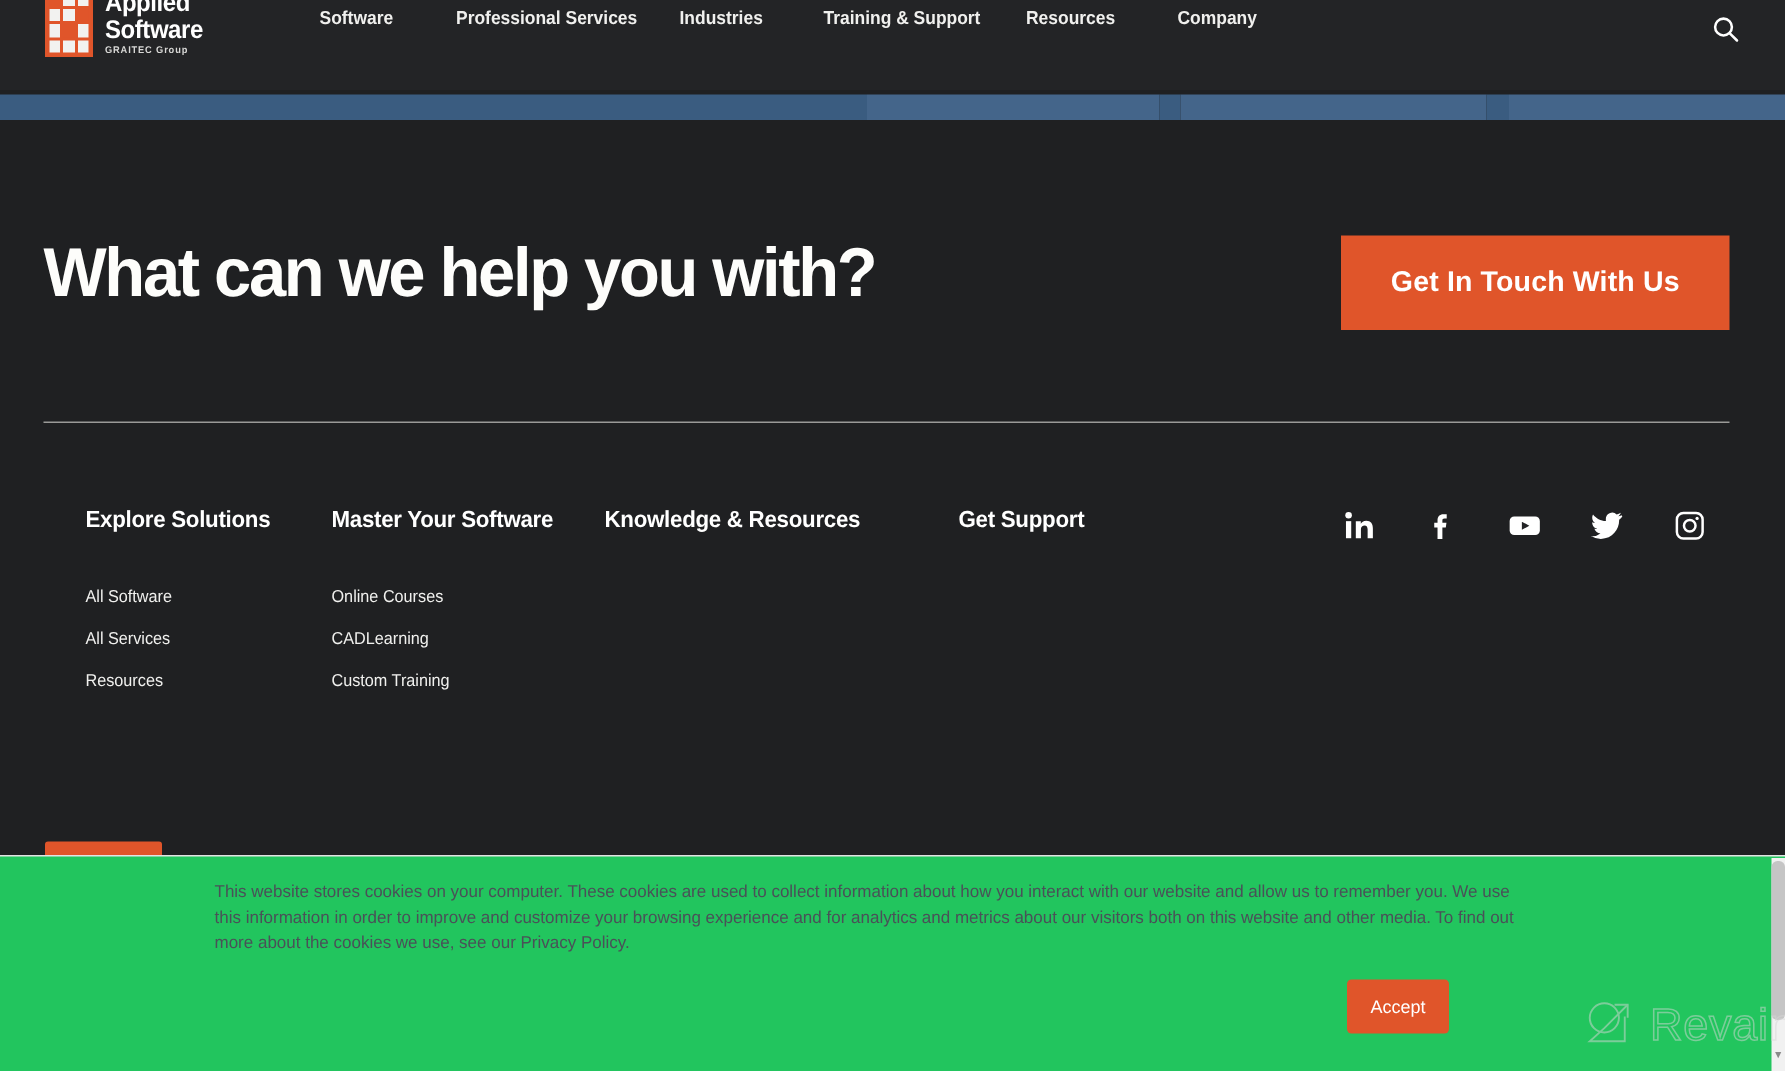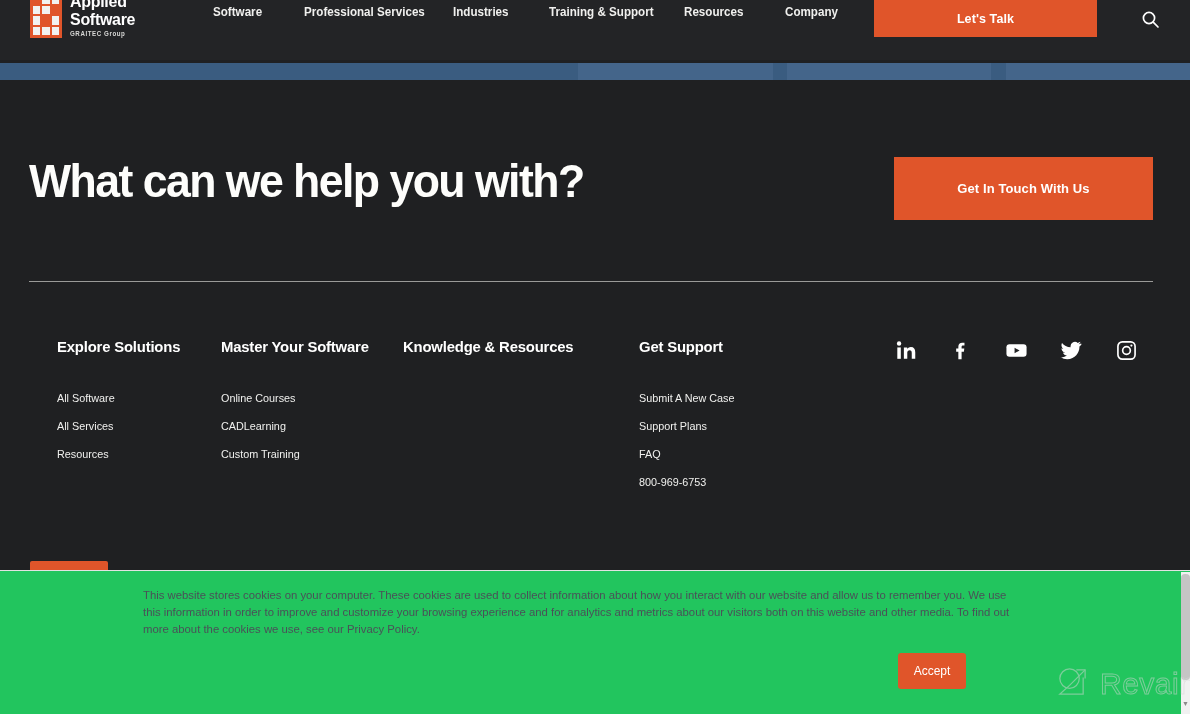--- a/index.html
+++ b/index.html
@@ -72,21 +72,21 @@
   .hero-title {
     position:absolute; left:29px; top:18px;
     color:#fdfdfb; font-size:46px; font-weight:bold;
     letter-spacing:-1.6px; line-height:1;
     transform:scaleX(0.97); transform-origin:left center;
     white-space:nowrap;
   }
   .hero-cta {
     position:absolute; left:894px; top:17px;
     width:259px; height:63px; background:#E0552A;
-    color:#ffffff; font-size:13px; font-weight:bold;
+    color:#ffffff; font-size:19px; font-weight:bold;
     display:flex; align-items:center; justify-content:center;
     cursor:pointer; letter-spacing:0.1px;
   }
 
   .divider {
     position:absolute; left:29px; top:281px;
     width:1124px; height:1px; background:#9a9a98;
   }
 
   
@@ -190,21 +190,20 @@
 
     <div class="nav" id="nav-root">
         <div class="nav-item" style="position: absolute; left: 13px;">Software</div>
         <div class="nav-item" style="position: absolute; left: 104px;">Professional Services</div>
         <div class="nav-item" style="position: absolute; left: 253px;">Industries</div>
         <div class="nav-item" style="position: absolute; left: 349px;">Training &amp; Support</div>
         <div class="nav-item" style="position: absolute; left: 484px;">Resources</div>
         <div class="nav-item" style="position: absolute; left: 585px;">Company</div>
       </div>
 
-    <div class="lets-talk">Let's Talk</div>
 
     <div class="search-btn">
       <svg width="19" height="19" viewBox="0 0 19 19" fill="none">
         <circle cx="8" cy="8" r="5.6" stroke="#ffffff" stroke-width="1.7"></circle>
         <line x1="12.2" y1="12.2" x2="17" y2="17" stroke="#ffffff" stroke-width="1.7" stroke-linecap="round"></line>
       </svg>
     </div>
   </div>
 
   <div class="strip" id="strip-root">
@@ -238,26 +237,20 @@
           <a>Online Courses</a>
           <a>CADLearning</a>
           <a>Custom Training</a>
         </div>
       </div>
       <div class="fcol" style="left: 403px;">
         <div class="fcol-h">Knowledge &amp; Resources</div>
       </div>
       <div class="fcol" style="left: 639px;">
         <div class="fcol-h">Get Support</div>
-        <div class="fcol-links">
-          <a>Submit A New Case</a>
-          <a>Support Plans</a>
-          <a>FAQ</a>
-          <a>800-969-6753</a>
-        </div>
       </div>
     </div>
 
   <div class="social">
     <div class="soc">
       <svg width="21" height="21" viewBox="0 0 24 24" fill="#ffffff">
         <rect x="1.5" y="8.5" width="4" height="13"></rect>
         <circle cx="3.5" cy="4" r="2.5"></circle>
         <path d="M9 8.5h3.8v1.9c.6-1.1 2-2.3 4.2-2.3 3.4 0 5 2.2 5 6.1v7.3h-4v-6.6c0-1.9-.7-3.1-2.4-3.1-1.4 0-2.2 1-2.6 1.9-.1.3-.1.8-.1 1.2v6.6H9z"></path>
       </svg>

